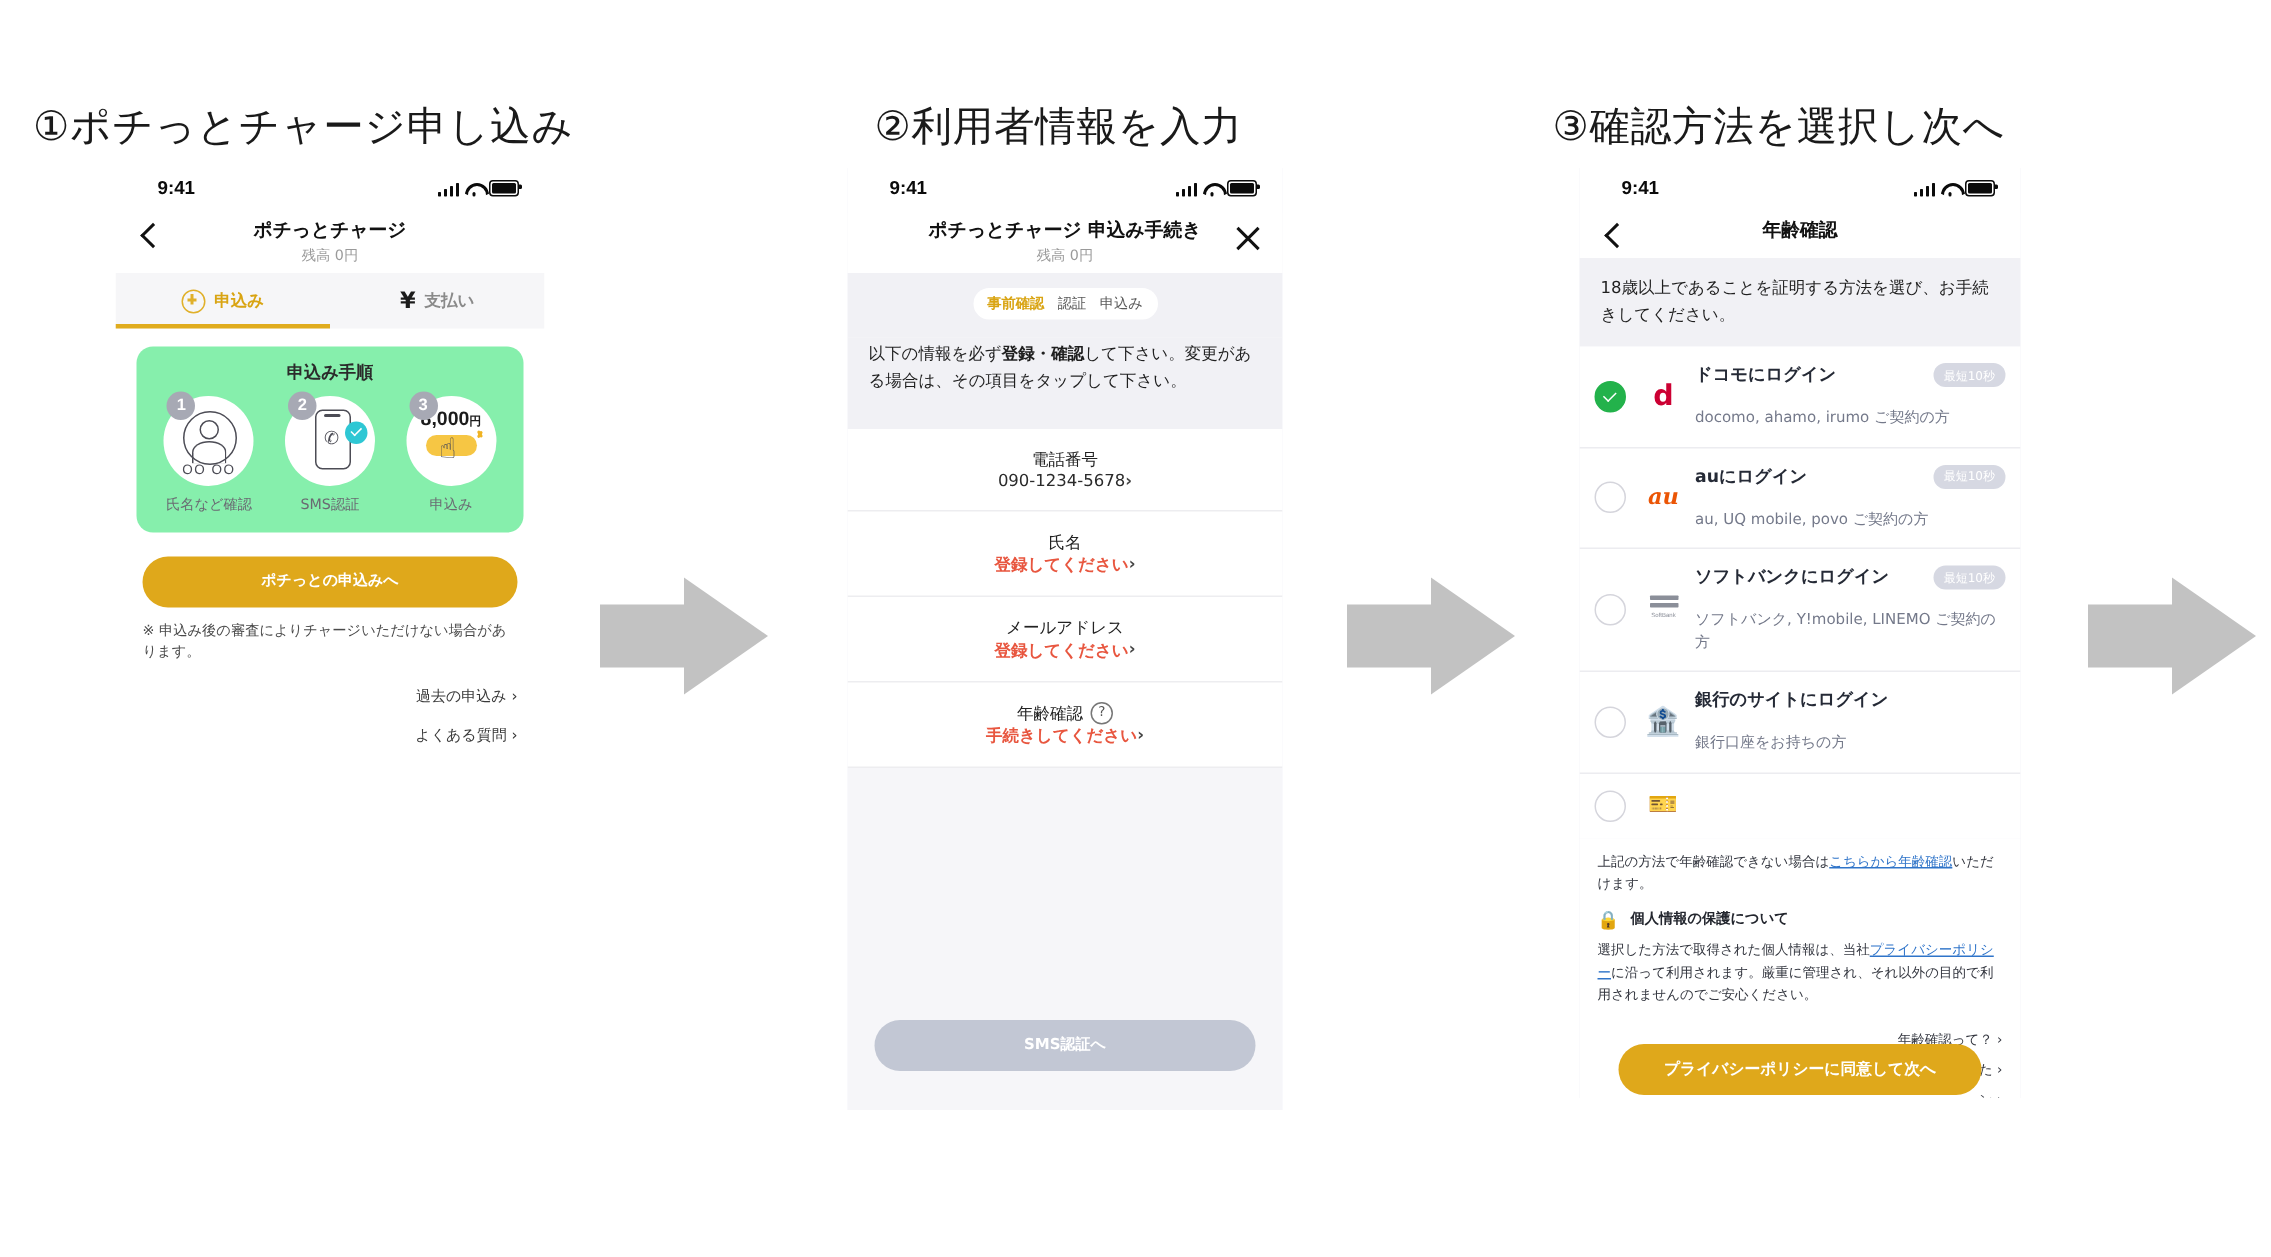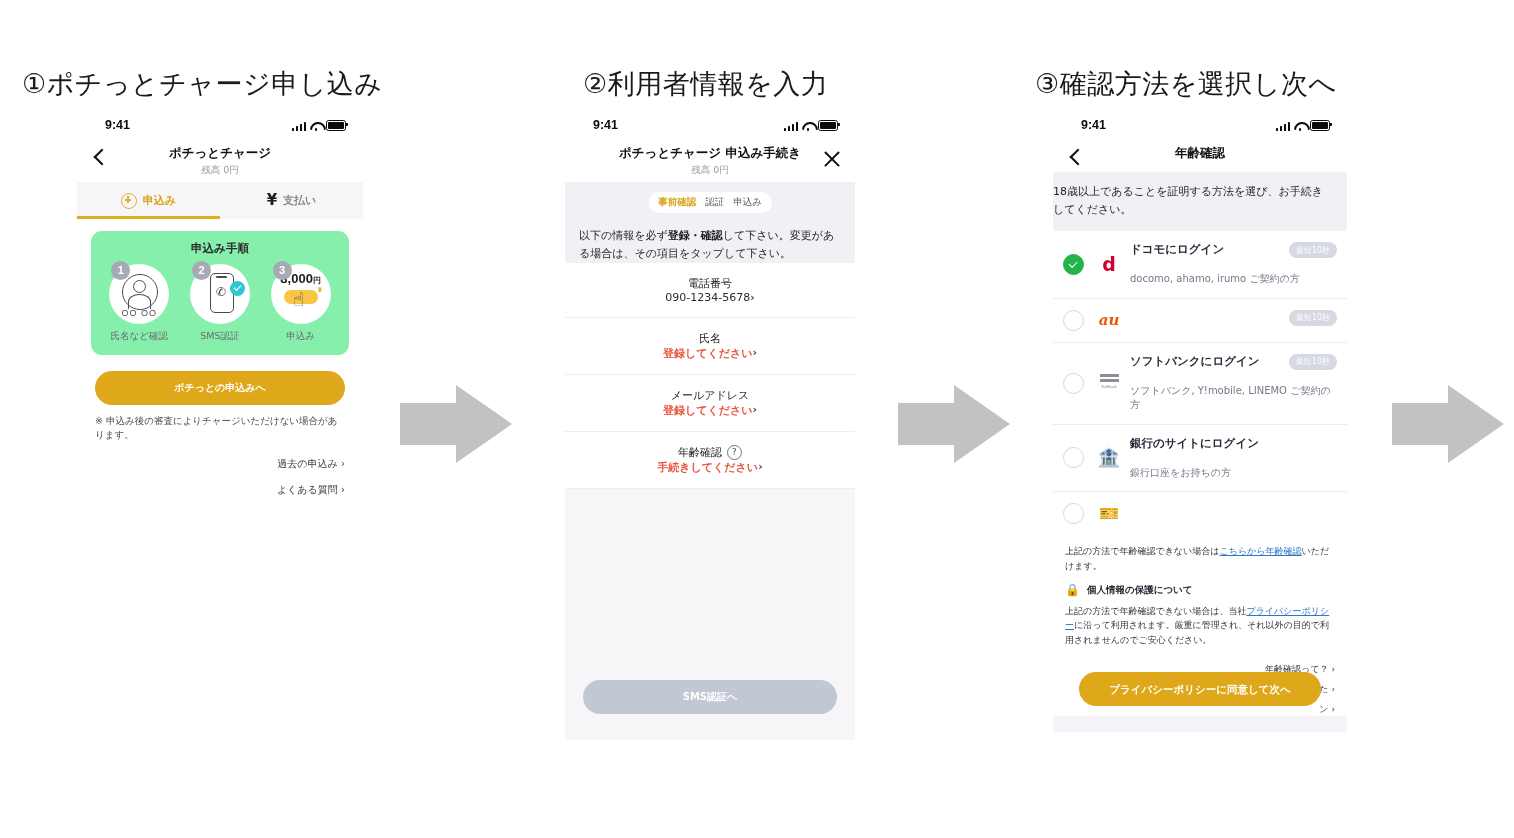--- a/index.html
+++ b/index.html
@@ -124,38 +124,38 @@
   .links a{display:block;font-size:10px;color:#3a3a3a;text-decoration:none;margin-top:12px;cursor:pointer;
      font-family:"DejaVu Sans","Liberation Sans",sans-serif;}
 
   
   .crumbbar{background:#f1f1f5;padding:10px 0 12px 0;}
   .crumb{margin:0 auto;width:123px;height:21px;border-radius:11px;background:#fff;
      display:flex;align-items:center;justify-content:center;gap:9px;font-size:9.5px;
      font-family:"DejaVu Sans","Liberation Sans",sans-serif;}
   .crumb .c1{color:#d9a412;font-weight:700;}
   .crumb .c2,.crumb .c3{color:#5a5a5a;}
-  .lead{background:#f1f1f5;padding:2px 14px 1px 14px;font-size:11px;color:#1f1f1f;line-height:1.6;
+  .lead{background:#f1f1f5;padding:2px 14px 24px 14px;font-size:11px;color:#1f1f1f;line-height:1.6;
      font-family:"DejaVu Sans","Liberation Sans",sans-serif;}
   .lead b{font-weight:700;}
   .rows{background:#fff;}
   .row{display:flex;align-items:center;justify-content:space-between;
      padding:13px 14px;border-bottom:1px solid #ededf0;cursor:pointer;flex-direction:column;}
   .row .k{font-size:11px;color:#222;display:flex;align-items:center;gap:5px;
      font-family:"DejaVu Sans","Liberation Sans",sans-serif;}
   .row .q{display:inline-block;width:13px;height:13px;border:1px solid #777;border-radius:50%;
      font-size:9px;line-height:12px;text-align:center;color:#555;}
   .row .v{font-size:11px;color:#2b2b2b;display:flex;align-items:flex-start;gap:0;
      font-family:"DejaVu Sans","Liberation Sans",sans-serif;}
   .row .v.red{color:#e8563f;font-weight:700;}
   .chev{color:#444;font-size:11px;font-weight:700;}
   .filler{background:#f6f6f9;flex:1;}
 
   
-  .hint{background:#f1f1f5;padding:11px 14px 13px 0;font-size:11px;color:#1f1f1f;line-height:1.6;
+  .hint{background:#f1f1f5;padding:11px 14px 13px 14px;font-size:11px;color:#1f1f1f;line-height:1.6;
      font-family:"DejaVu Sans","Liberation Sans",sans-serif;}
   .opts{background:#fff;}
   .opt{display:flex;align-items:center;padding:11px 10px;border-bottom:1px solid #ececf0;cursor:pointer;position:relative;}
   .opt:last-child{border-bottom:none;}
   .radio{width:19px;height:19px;border-radius:50%;border:1.4px solid #d5d5dc;flex:0 0 auto;margin-right:8px;}
   .radio.on{background:#23b24b;border-color:#23b24b;position:relative;}
   .radio.on::before{content:"";position:absolute;left:5px;top:6px;width:7px;height:3.5px;
      border-left:1.8px solid #fff;border-bottom:1.8px solid #fff;transform:rotate(-45deg);}
   .logo{width:34px;flex:0 0 auto;text-align:center;}
   .lg-d{font-size:19px;font-weight:700;color:#cc0033;line-height:1;font-family:"DejaVu Sans",sans-serif;}
@@ -397,20 +397,24 @@
           <div class="s">docomo, ahamo, irumo ご契約の方</div>
         </div>
         <div class="badge">最短10秒</div>
       </div>
 
       <div class="opt">
         <div class="radio"></div>
         <div class="logo">
             <div class="lg-au">au</div>
           </div>
+        <div class="otxt">
+          <div class="t">auにログイン</div>
+          <div class="s">au, UQ mobile, povo ご契約の方</div>
+        </div>
         <div class="badge">最短10秒</div>
       </div>
 
       <div class="opt">
         <div class="radio"></div>
         <div class="logo">
           <div class="lg-sb"><i></i><i></i><u>SoftBank</u></div>
         </div>
         <div class="otxt">
           <div class="t">ソフトバンクにログイン</div>
@@ -437,21 +441,21 @@
           </div>
       </div>
     </div>
 
     <div class="legal">
       <div><span>上記の方法で年齢確認できない場合は</span><a>こちらから年齢確認</a><span>いただけます。</span></div>
       <div class="lockline">
         <span class="lock">🔒</span>
         <b>個人情報の保護について</b>
       </div>
-      <div><span>上記の方法で年齢確認できない場合は、当社</span><a>プライバシーポリシー</a><span>に沿って利用されます。厳重に管理され、それ以外の目的で利用されませんのでご安心ください。</span></div>
+      <div><span>選択した方法で取得された個人情報は、当社</span><a>プライバシーポリシー</a><span>に沿って利用されます。厳重に管理され、それ以外の目的で利用されませんのでご安心ください。</span></div>
     </div>
 
     <div class="rightlinks">
       <a>年齢確認って？ ›</a>
       <a>た ›</a>
       <a>ン ›</a>
     </div>
 
     <div class="btnwrap" style="margin-top:-44px;background:transparent;">
       <div class="btn" style="left:26px;right:26px;top:0;font-size:10.5px;">プライバシーポリシーに同意して次へ</div>

